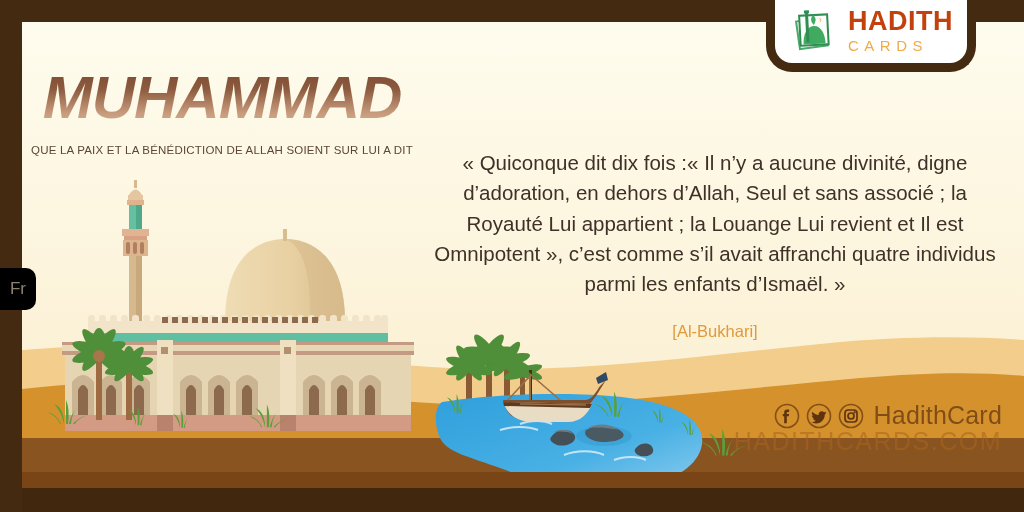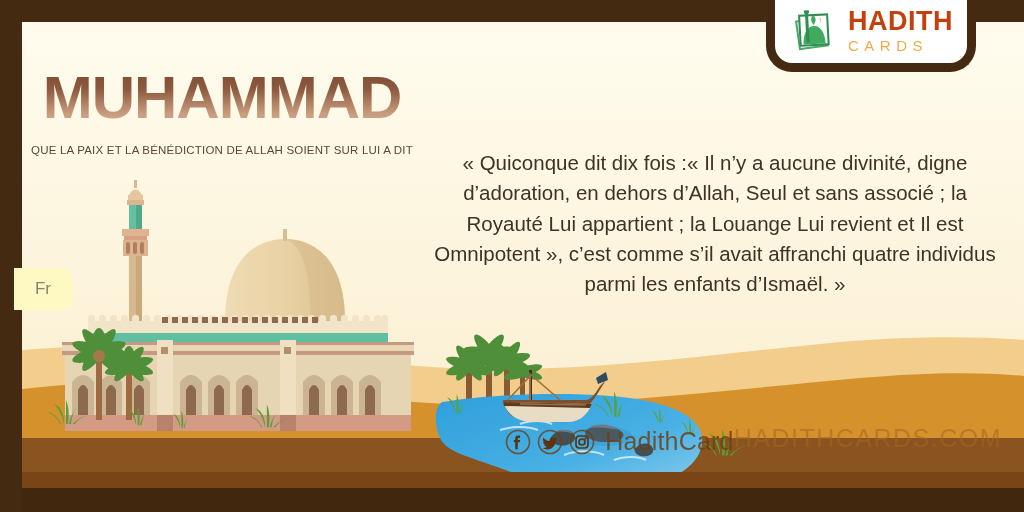--- a/index.html
+++ b/index.html
@@ -58,50 +58,50 @@
   .heading{
     position:absolute;left:22px;top:68px;width:400px;text-align:center;z-index:20;
   }
   .h-le{
     font-size:30px;font-weight:bold;color:#3b2415;letter-spacing:1.5px;
     line-height:1;margin-bottom:3px;
   }
   .h-name{
     font-size:60px;font-weight:bold;line-height:1;letter-spacing:-1px;
     background:linear-gradient(180deg,#7a4a32 0%,#8c5a3e 35%,#c79a7c 75%,#d9b298 100%);
-    -webkit-background-clip:text;background-clip:text;color:transparent;
+    -webkit-background-clip:text;background-clip:text;color:transparent;font-style:italic;
     -webkit-text-fill-color:transparent;
   }
   .h-sub{
     font-size:11.5px;color:#5d4636;letter-spacing:.2px;margin-top:16px;white-space:nowrap;
   }
 
   
   .lang-badge{
-    position:absolute;left:14px;top:268px;width:58px;height:42px;
-    background:#fef9c3;border-radius:0 10px 10px 0;
+    position:absolute;left:0;top:268px;width:36px;height:42px;
+    background:#000000;border-radius:0 10px 10px 0;
     display:flex;align-items:center;justify-content:center;
     color:#8b8370;font-size:17px;z-index:50;
   }
 
   
   .quote-wrap{
     position:absolute;left:425px;top:148px;width:580px;z-index:20;text-align:center;
   }
   .quote{
     font-size:20.5px;line-height:1.48;color:#3f3127;
   }
   .attrib{
     margin-top:22px;font-size:16.5px;color:#e09a3e;
   }
 
   
   .brand{
     position:absolute;right:22px;bottom:56px;z-index:25;
-    display:flex;
+    display:flex;flex-direction:column;align-items:flex-end;
   }
   .brand-row1{display:flex;align-items:center;gap:6px;}
   .soc{width:26px;height:26px;}
   .brand-name{
     font-size:25px;color:#6e3f12;opacity:.82;margin-left:4px;letter-spacing:.2px;
   }
   .brand-row2{
     font-size:25px;color:#a8661f;opacity:.55;letter-spacing:1.5px;margin-top:-3px;
   }
 </style>
@@ -417,20 +417,21 @@
 
   <div class="heading">
     <div class="h-name">MUHAMMAD</div>
     <div class="h-sub">QUE LA PAIX ET LA BÉNÉDICTION DE ALLAH SOIENT SUR LUI A DIT</div>
   </div>
 
   <div class="lang-badge">Fr</div>
 
   <div class="quote-wrap">
     <div class="quote">« Quiconque dit dix fois :« Il n’y a aucune divinité, digne d’adoration, en dehors d’Allah, Seul et sans associé ; la Royauté Lui appartient ; la Louange Lui revient et Il est Omnipotent », c’est comme s’il avait affranchi quatre individus parmi les enfants d’Ismaël. »</div>
+    <div class="attrib">[Al-Bukhari]</div>
   </div>
 
   <div class="brand">
     <div class="brand-row1">
       <svg class="soc" viewBox="0 0 26 26">
         <circle cx="13" cy="13" r="11.5" fill="none" stroke="#6e3f12" stroke-width="1.6" opacity=".8"></circle>
         <path d="M14.8 13.2h-2v7h-2.6v-7H8.8v-2.3h1.4V9.3c0-1.6.8-2.8 2.9-2.8h2v2.4h-1.3c-.6 0-1 .2-1 .9v1.1h2.3z" fill="#5e3410"></path>
       </svg>
       <svg class="soc" viewBox="0 0 26 26">
         <circle cx="13" cy="13" r="11.5" fill="none" stroke="#6e3f12" stroke-width="1.6" opacity=".8"></circle>

